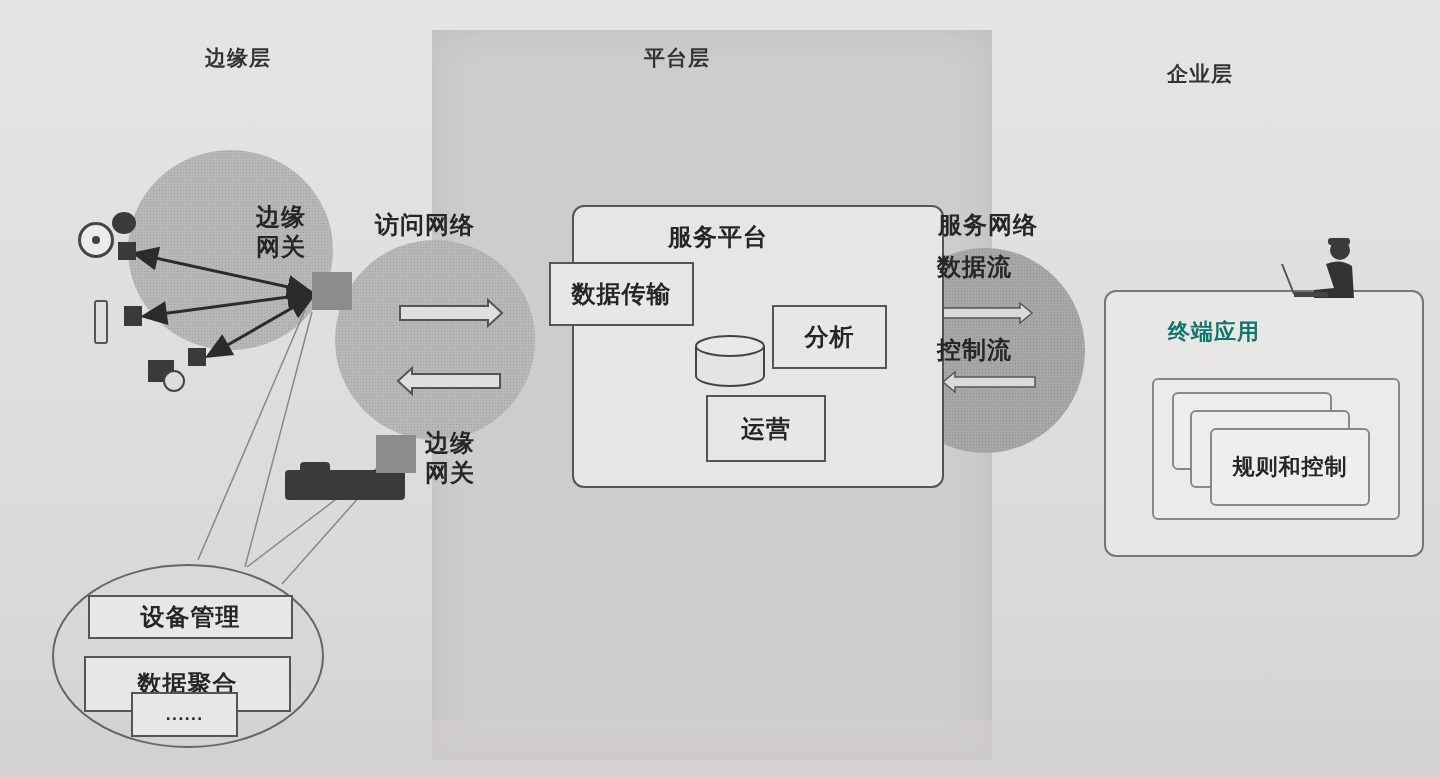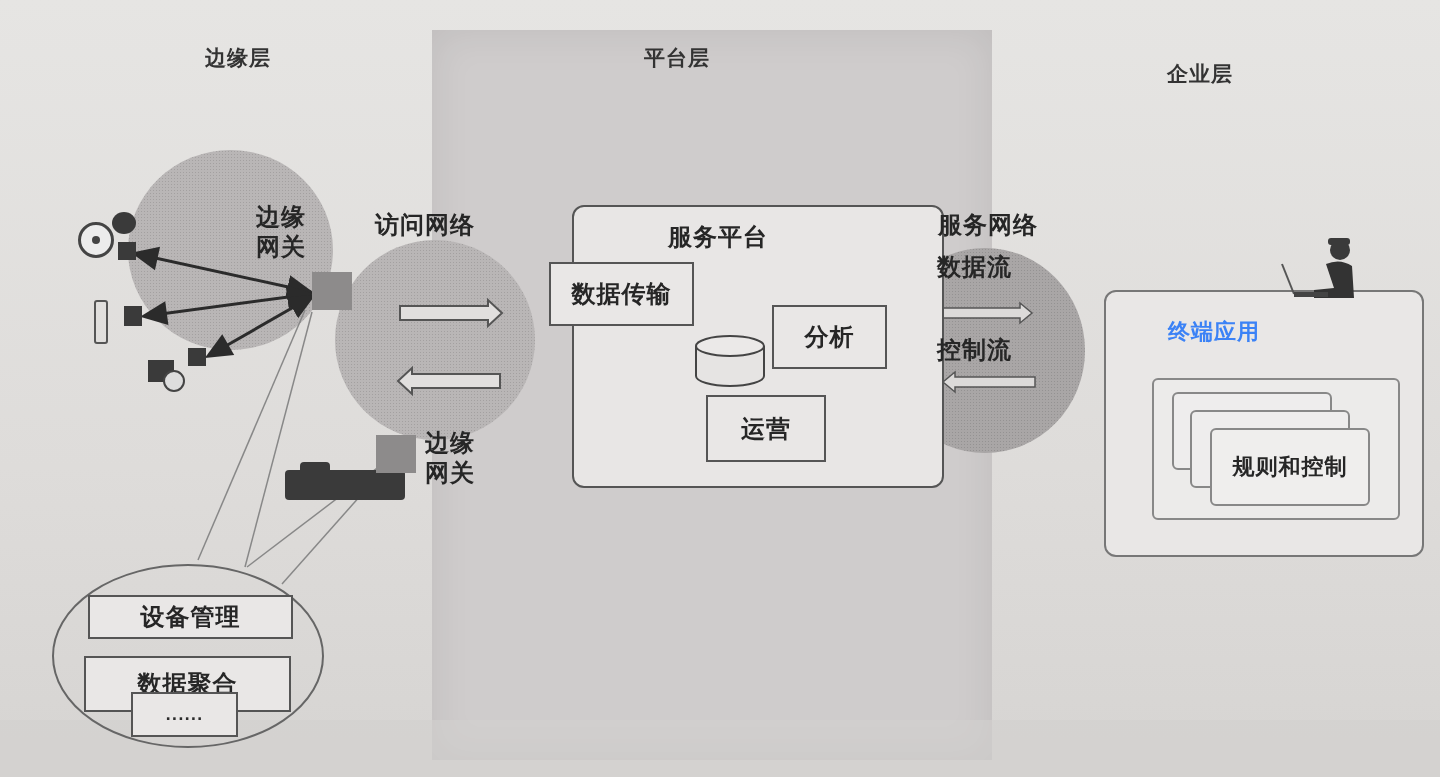--- a/index.html
+++ b/index.html
@@ -111,21 +111,21 @@
     <ellipse cx="36" cy="12" rx="34" ry="10" fill="#ebe9e8" stroke="#444" stroke-width="2"></ellipse>
   </svg>
 </div>
 <div class="abs box lbl" style="left:670px;top:395px;width:120px;height:67px;margin-left:36px;">运营</div>
 
 <div class="abs lbl" style="left:938px;top:210px;">服务网络</div>
 <div class="abs lbl" style="left:937px;top:252px;">数据流</div>
 <div class="abs lbl" style="left:937px;top:335px;">控制流</div>
 
 <div class="abs rbox" style="left:1072px;top:290px;width:320px;height:267px;border-color:#777;background:#e9e7e6;"></div>
-<div class="abs lbl" style="left:1168px;top:318px;font-size:22px;color:#3b82f6;">终端应用</div>
+<div class="abs lbl" style="left:1168px;top:318px;font-size:22px;color:#0f766e;">终端应用</div>
 <div class="abs rbox" style="left:1120px;top:378px;width:248px;height:142px;border-color:#888;border-radius:6px;background:#ecebea;"></div>
 <div class="abs rbox" style="left:1140px;top:392px;width:160px;height:78px;border-color:#888;border-radius:6px;background:#eeeded;"></div>
 <div class="abs rbox" style="left:1158px;top:410px;width:160px;height:78px;border-color:#888;border-radius:6px;background:#eeeded;"></div>
 <div class="abs rbox lbl" style="left:1178px;top:428px;width:160px;height:78px;border-color:#888;border-radius:6px;background:#efeeed;display:flex;align-items:center;justify-content:center;font-size:22px;">规则和控制</div>
 
 <div class="abs" style="left:1278px;top:236px;width:90px;height:70px;">
   <svg width="90" height="70" style="position:absolute;left:0;top:0;">
     <circle cx="62" cy="14" r="10" fill="#3a3a3a"></circle>
     <rect x="50" y="2" width="22" height="7" rx="3" fill="#3a3a3a"></rect>
     <path d="M48,28 Q62,22 74,30 L76,62 L36,62 L36,54 L56,52 Z" fill="#333"></path>

